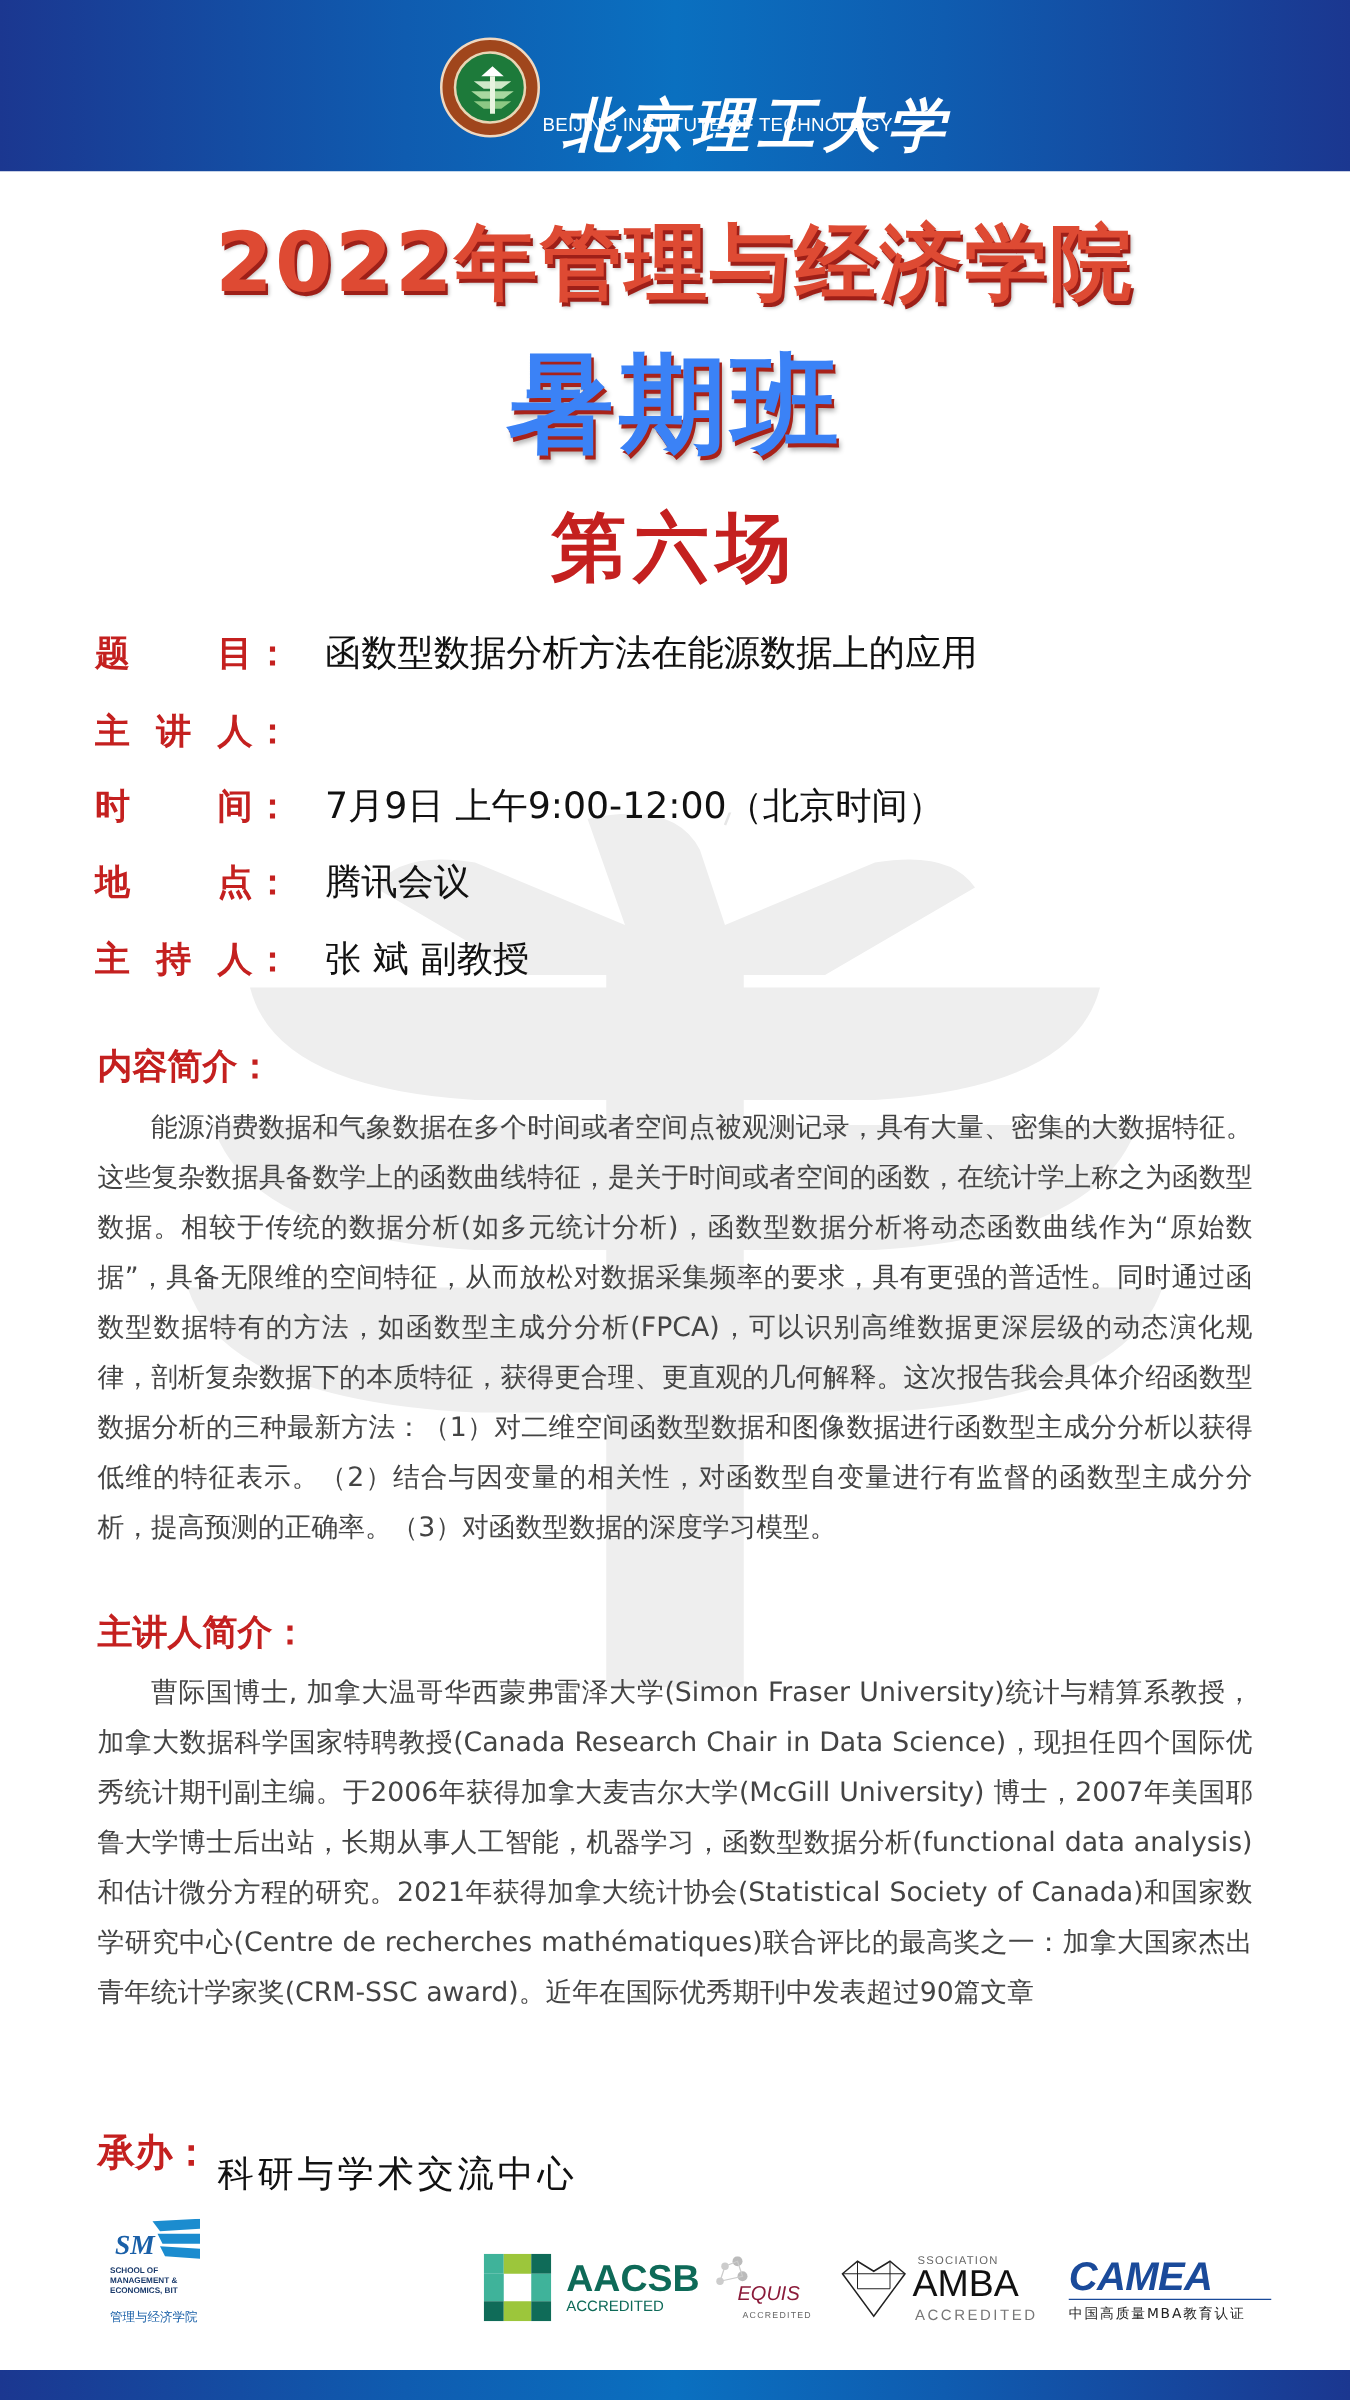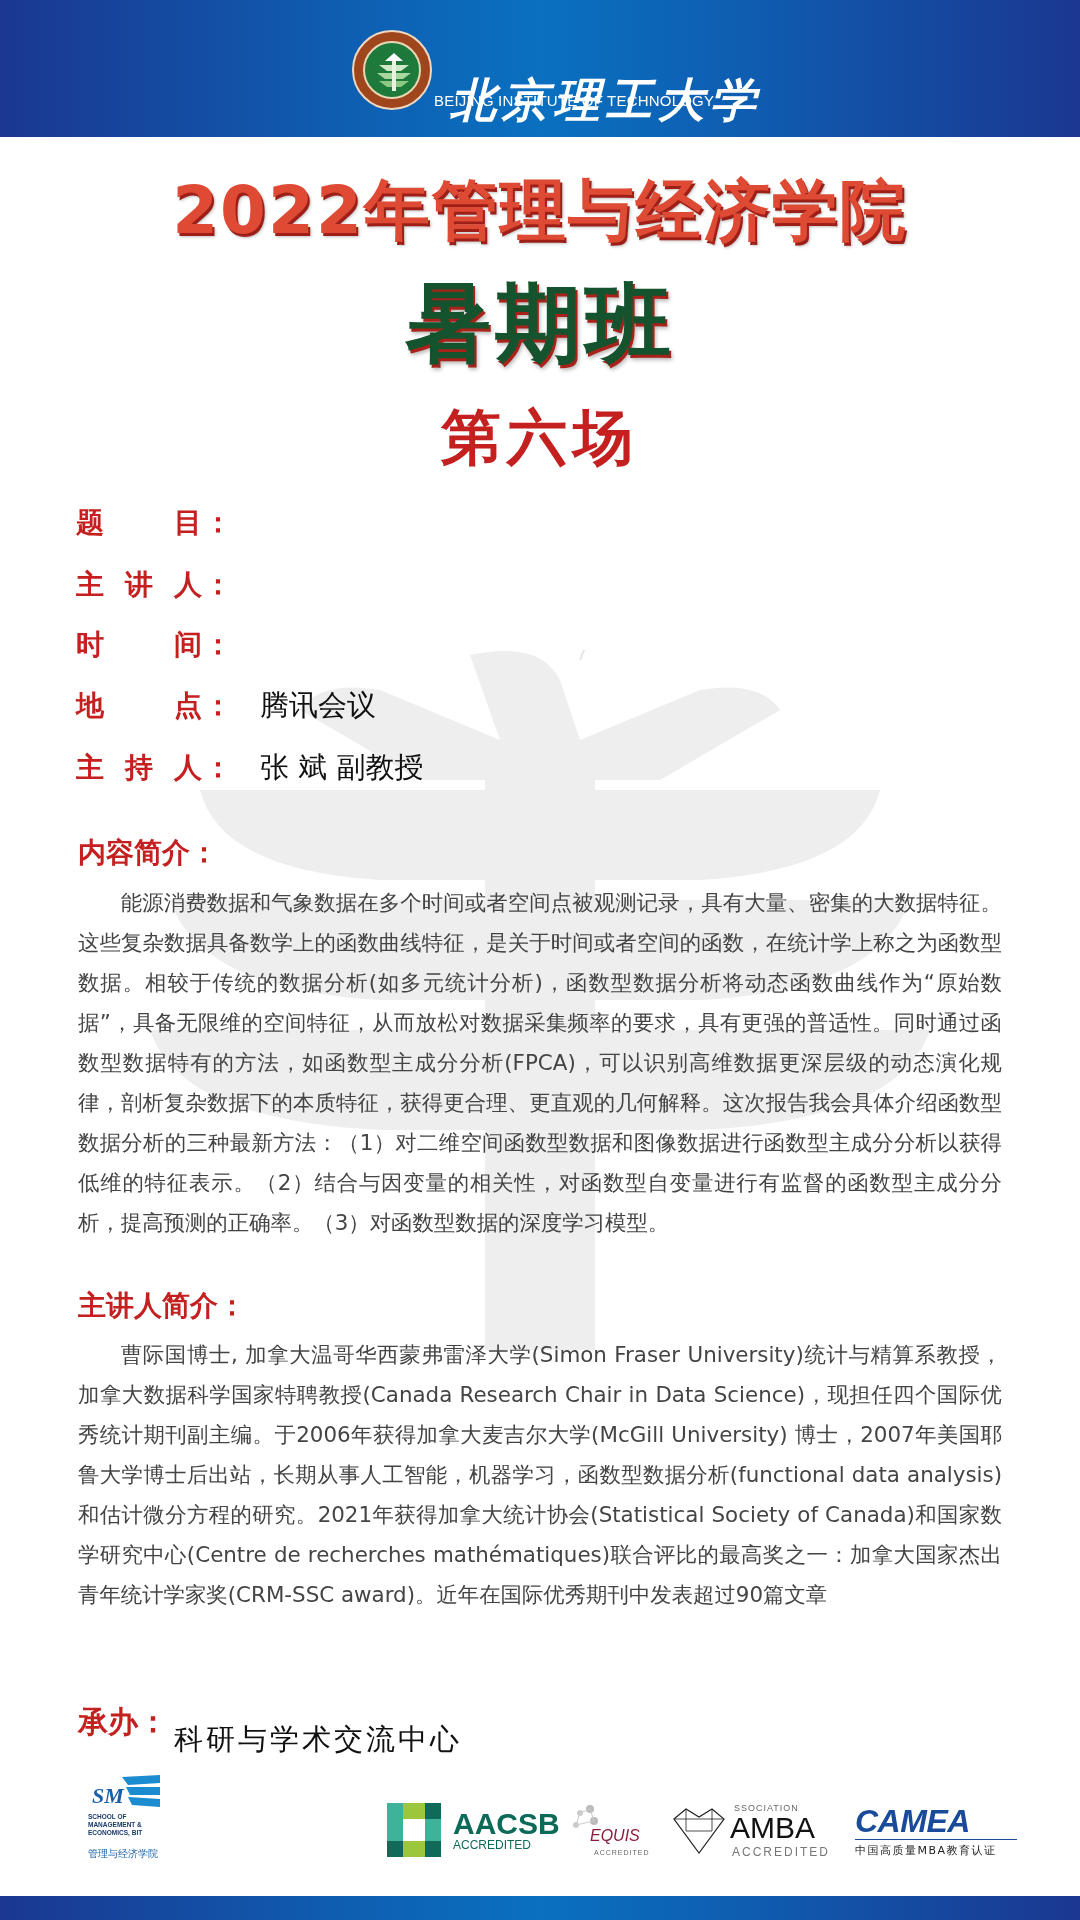--- a/index.html
+++ b/index.html
@@ -33,21 +33,21 @@
 
   .title-1, .title-2, .title-3 {
     position: absolute; left: 0; width: 1080px; text-align: center; font-weight: bold;
     font-family: "DejaVu Sans", sans-serif;
   }
   .title-1 {
     top: 166px; font-size: 66px; color: #de4a33; letter-spacing: 2px;
     text-shadow: 2px 3px 0 #9e1f18, 3px 4px 3px rgba(0,0,0,0.25);
   }
   .title-2 {
-    top: 266px; font-size: 86px; color: #14532d; letter-spacing: 4px;
+    top: 266px; font-size: 86px; color: #3b82f6; letter-spacing: 4px;
     text-shadow: 2px 3px 0 #a8221a, 3px 5px 4px rgba(0,0,0,0.3);
   }
   .title-3 {
     top: 398px; font-size: 60px; color: #c4201f; letter-spacing: 6px;
   }
 
   .info-row { position: absolute; left: 76px; height: 40px; display: flex; align-items: center; }
   .info-label {
     width: 160px; font-size: 28px; font-weight: bold; color: #c4201f;
     display: flex; justify-content: space-between; padding-right: 4px;
@@ -131,35 +131,37 @@
 
 <div class="title-1">2022年管理与经济学院</div>
 <div class="title-2">暑期班</div>
 <div class="title-3">第六场</div>
 
 <div class="info-row" style="top:503px;">
   <div class="info-label">
     <span>题</span>
     <span><span>目</span><span class="colon">：</span></span>
   </div>
+  <div class="info-value">函数型数据分析方法在能源数据上的应用</div>
 </div>
 
 <div class="info-row" style="top:565px;">
   <div class="info-label">
     <span>主</span>
     <span>讲</span>
     <span><span>人</span><span class="colon">：</span></span>
   </div>
 </div>
 
 <div class="info-row" style="top:625px;">
   <div class="info-label">
     <span>时</span>
     <span><span>间</span><span class="colon">：</span></span>
   </div>
+  <div class="info-value">7月9日 上午9:00-12:00（北京时间）</div>
 </div>
 
 <div class="info-row" style="top:686px;">
   <div class="info-label">
     <span>地</span>
     <span><span>点</span><span class="colon">：</span></span>
   </div>
   <div class="info-value">腾讯会议</div>
 </div>
 

